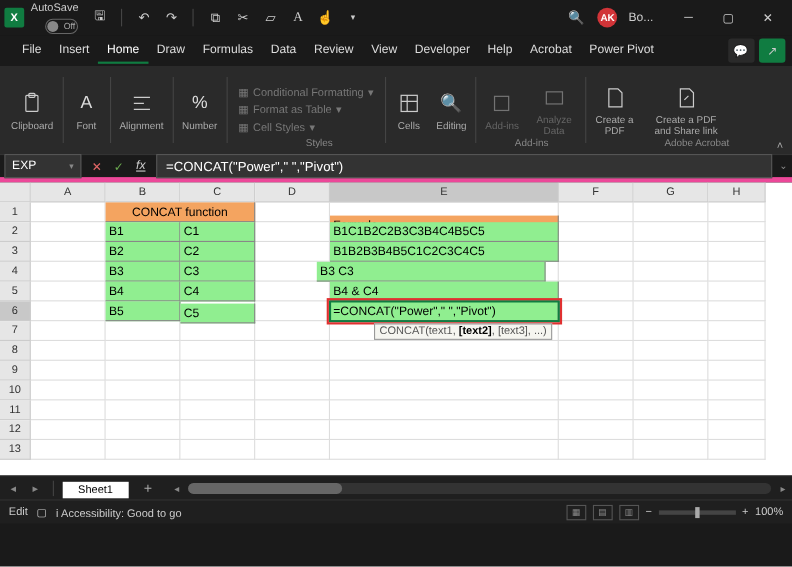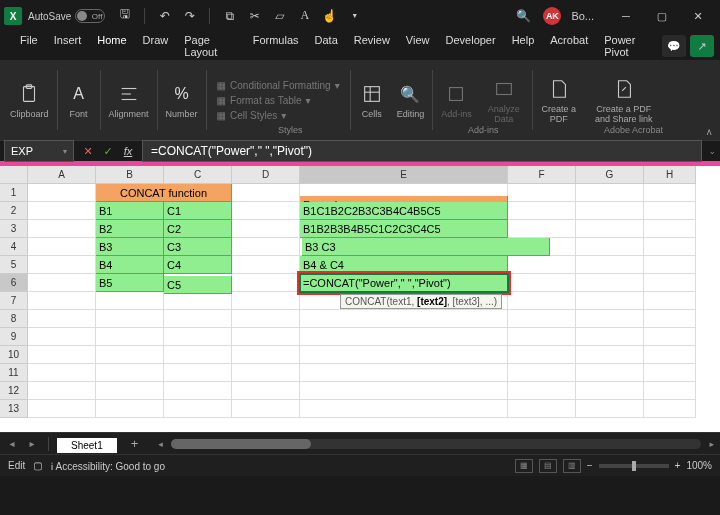--- a/index.html
+++ b/index.html
@@ -1,19 +1,19 @@
 <!DOCTYPE html>
 <html><head>
 <meta charset="utf-8">
 <style>
   * { box-sizing: border-box; margin: 0; padding: 0; font-family: "Segoe UI", Arial, sans-serif; }
   body { width: 720px; height: 515px; background: #1a1a1a; color: #ccc; overflow: hidden; position: relative; font-size: 11px; }
   .titlebar { height: 32px; background: #1a1a1a; display: flex; align-items: center; padding: 0 4px; gap: 6px; }
   .xl-badge { width: 18px; height: 18px; background: #107c41; color: #fff; display: flex; align-items: center; justify-content: center; font-size: 10px; font-weight: bold; border-radius: 2px; }
-  .autosave { display: flex; align-items: center; gap: 4px; font-size: 10px; }
+  .autosave { display: flex; align-items: flex-end; gap: 4px; font-size: 10px; flex-direction: column; }
   .toggle { width: 30px; height: 14px; border: 1px solid #666; border-radius: 8px; display: flex; align-items: center; padding: 0 1px; position: relative; }
   .toggle-knob { width: 10px; height: 10px; background: #888; border-radius: 50%; }
   .toggle-label { font-size: 8px; color: #aaa; position: absolute; right: 2px; }
   .tb-icons { display: flex; gap: 10px; margin-left: 6px; }
   .tb-icon { width: 15px; height: 15px; display: flex; align-items: center; justify-content: center; color: #ccc; font-size: 12px; }
   .tb-sep { width: 1px; height: 16px; background: #444; margin: 0 2px; }
   .search-ico { margin-left: auto; margin-right: 6px; }
   .avatar { width: 18px; height: 18px; border-radius: 50%; background: #d13438; color: #fff; display: flex; align-items: center; justify-content: center; font-size: 9px; font-weight: bold; }
   .title-txt { font-size: 11px; color: #ccc; margin-left: 4px; }
   .win-btns { display: flex; gap: 0; margin-left: 8px; }
@@ -108,21 +108,20 @@
     <div class="win-btn">✕</div>
   </div>
 </div>
 
 <div class="menubar">
   <div id="menu-container" style="display:flex">
       <div class="menu-item">File</div>
       <div class="menu-item">Insert</div>
       <div class="menu-item active">Home</div>
       <div class="menu-item">Draw</div>
-      <div class="menu-item">Page Layout</div>
       <div class="menu-item">Formulas</div>
       <div class="menu-item">Data</div>
       <div class="menu-item">Review</div>
       <div class="menu-item">View</div>
       <div class="menu-item">Developer</div>
       <div class="menu-item">Help</div>
       <div class="menu-item">Acrobat</div>
       <div class="menu-item">Power Pivot</div>
     </div>
   <div class="menu-right">
@@ -381,21 +380,21 @@
       <div class="cell green" style="left: 68px; top: 36px; width: 68px;">B2</div>
       <div class="cell green" style="left: 136px; top: 36px; width: 68px;">C2</div>
       <div class="cell green" style="left: 68px; top: 54px; width: 68px;">B3</div>
       <div class="cell green" style="left: 136px; top: 54px; width: 68px;">C3</div>
       <div class="cell green" style="left: 68px; top: 72px; width: 68px;">B4</div>
       <div class="cell green" style="left: 136px; top: 72px; width: 68px;">C4</div>
       <div class="cell green" style="left: 68px; top: 90px; width: 68px;">B5</div>
       <div class="cell green" style="left: 136px; top: 92px; width: 68px;">C5</div>
       <div class="cell green" style="left: 272px; top: 18px; width: 208px;">B1C1B2C2B3C3B4C4B5C5</div>
       <div class="cell green" style="left: 272px; top: 36px; width: 208px;">B1B2B3B4B5C1C2C3C4C5</div>
-      <div class="cell green" style="left: 274px; top: 54px; width: 248px;">B3 C3</div>
+      <div class="cell green" style="left: 260px; top: 54px; width: 208px;">B3 C3</div>
       <div class="cell green" style="left: 272px; top: 72px; width: 208px;">B4 &amp; C4</div>
       <div class="cell green editing" style="left: 272px; top: 90px; width: 208px;">=CONCAT("Power"," ","Pivot")</div>
     </div>
   <div class="red-frame" id="redframe" style="left: 297px; top: 105px; width: 214px; height: 24px;"></div>
   <div class="tooltip" id="tooltip" style="left: 340px; top: 128px;">
     <span>CONCAT(text1, </span><b>[text2]</b><span>, [text3], ...)</span>
   </div>
 </div>
 
 <div class="sheettabs">

